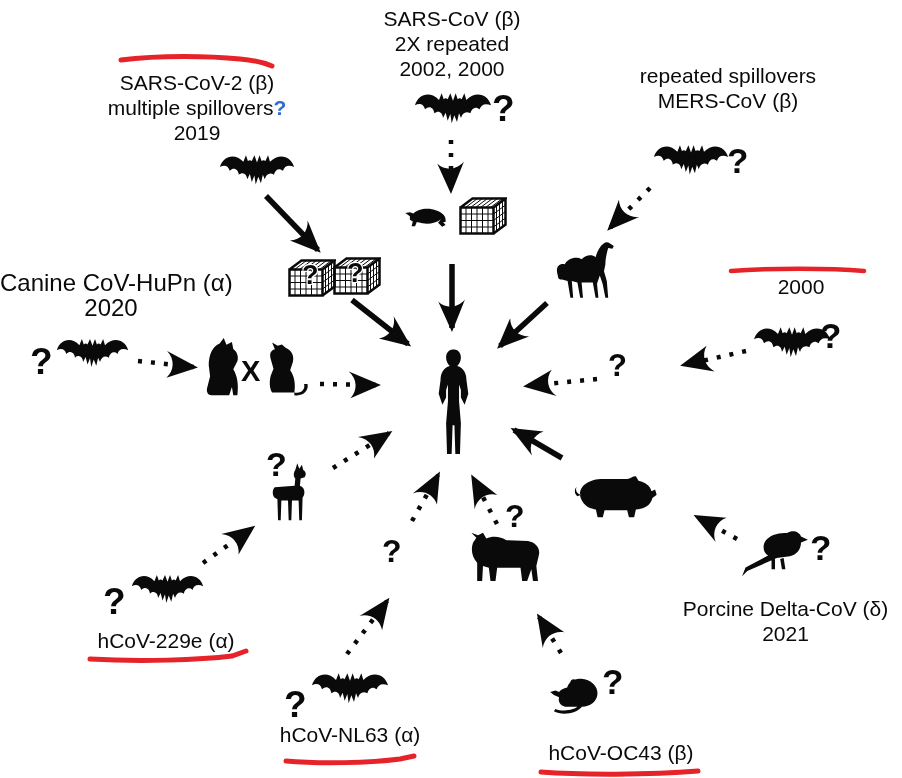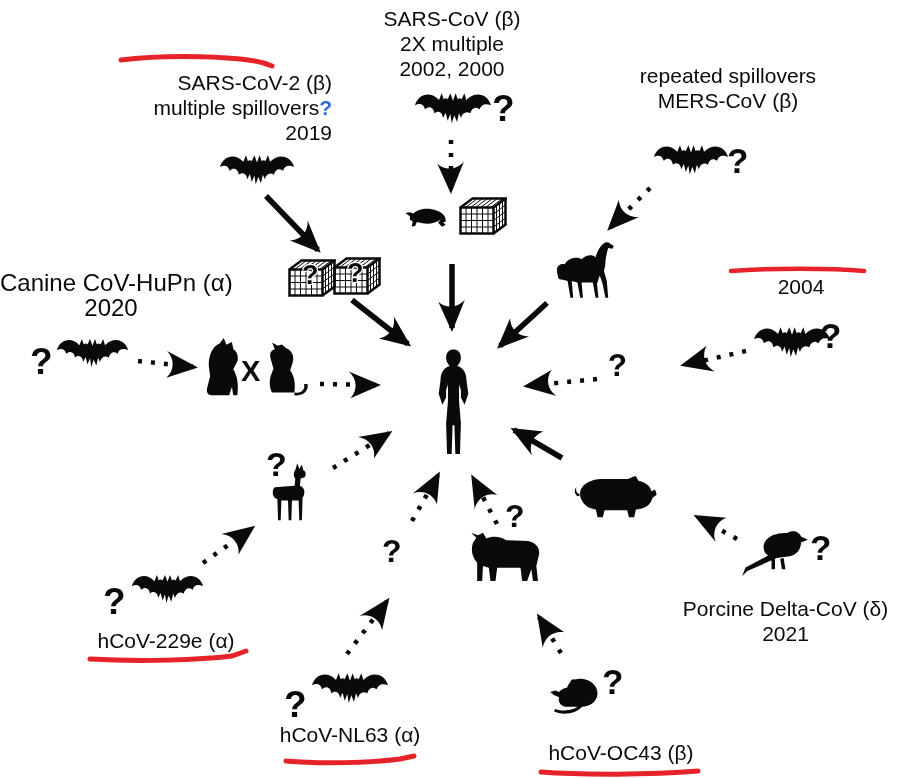--- a/index.html
+++ b/index.html
@@ -105,42 +105,42 @@
     <path d="M121 60 C160 55 210 56 240 59 C252 60 265 63 272 66" stroke-width="5"></path>
     <path d="M731 271 C770 268 830 268 864 271" stroke-width="4.5"></path>
     <path d="M90 659 C140 662 200 660 232 656 L246 651" stroke-width="5"></path>
     <path d="M286 761 C320 764 370 763 400 759 L414 756" stroke-width="5"></path>
     <path d="M541 772 C580 775 650 775 698 771" stroke-width="5"></path>
   </g>
 </svg>
 
 <div class="label" style="left:332px;top:6px;width:240px;">
   <div>SARS-CoV (β)</div>
-  <div>2X multiple</div>
+  <div>2X repeated</div>
   <div>2002, 2000</div>
 </div>
 
-<div class="label" style="left:62px;top:70px;width:270px;text-align:right;">
+<div class="label" style="left:62px;top:70px;width:270px;">
   <div>SARS-CoV-2 (β)</div>
   <div><span>multiple spillovers</span><span class="blue-q">?</span></div>
   <div>2019</div>
 </div>
 
 <div class="label" style="left:598px;top:63px;width:260px;">
   <div>repeated spillovers</div>
   <div>MERS-CoV (β)</div>
 </div>
 
 <div class="label" style="left:0px;top:270px;width:222px;font-size:24px;">
   <div>Canine CoV-HuPn (α)</div>
   <div>2020</div>
 </div>
 
 <div class="label" style="left:716px;top:274px;width:170px;">
-  <div>2004</div>
+  <div>2000</div>
 </div>
 
 <div class="label" style="left:86px;top:628px;width:160px;">
   <div>hCoV-229e (α)</div>
 </div>
 
 <div class="label" style="left:270px;top:722px;width:160px;">
   <div>hCoV-NL63 (α)</div>
 </div>
 

